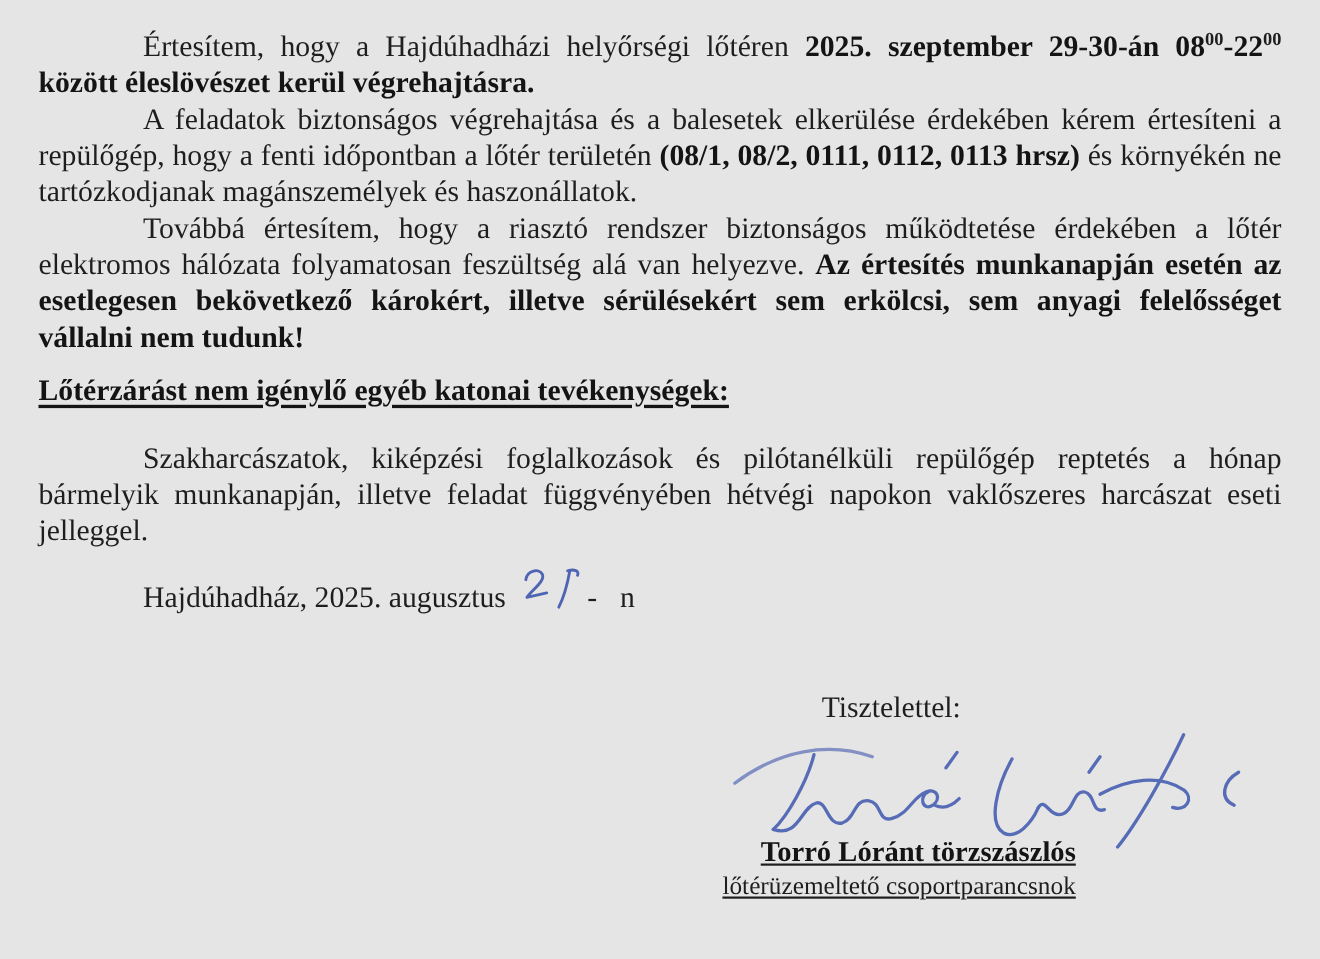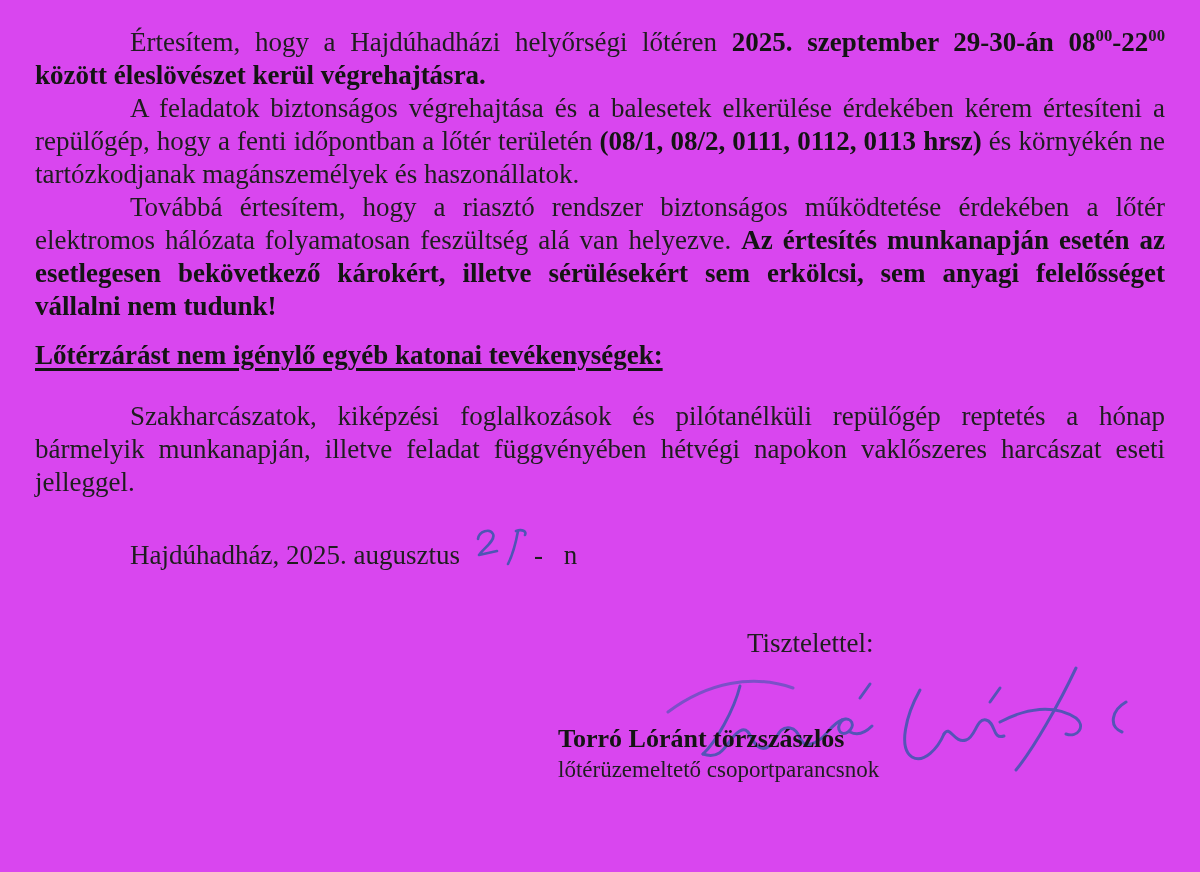--- a/index.html
+++ b/index.html
@@ -11,21 +11,21 @@
     width: 1200px;
     height: 872px;
     position: relative;
     overflow: hidden;
     font-family: "Liberation Serif", serif;
     color: #1e1e1e;
   }
   .page {
     position: absolute;
     inset: 0;
-    background: #d946ef;
+    background: #e5e5e5;
   }
   .text-block {
     position: absolute;
     left: 35px;
     top: 26px;
     width: 1130px;
     font-size: 27px;
     line-height: 33px;
   }
   .para {
@@ -47,21 +47,21 @@
     color: #141414;
     text-decoration: underline;
     text-decoration-thickness: 2.5px;
     text-underline-offset: 4px;
     font-size: 27px;
   }
   .para-after-heading { margin-top: 28px; }
   .date-line {
     position: absolute;
     left: 130px;
-    top: 516px;
+    top: 504px;
     font-size: 27px;
     white-space: nowrap;
   }
   .handwritten-day-svg {
     display: inline-block;
     vertical-align: baseline;
     transform: translateY(10px);
     margin: 0 2px 0 10px;
   }
   .date-suffix { word-spacing: 14px; }
@@ -73,23 +73,24 @@
     text-align: right;
   }
   .signature-svg {
     position: absolute;
     left: 648px;
     top: 660px;
   }
   .signatory {
     position: absolute;
     left: 558px;
-    top: 724px;
+    top: 760px;
     width: 420px;
-    text-align: left;
+    text-align: right;
+    text-decoration: underline;
   }
   .signatory-name {
     font-weight: bold;
     color: #141414;
     font-size: 26px;
     line-height: 30px;
   }
   .signatory-title {
     font-size: 23px;
     line-height: 32px;

